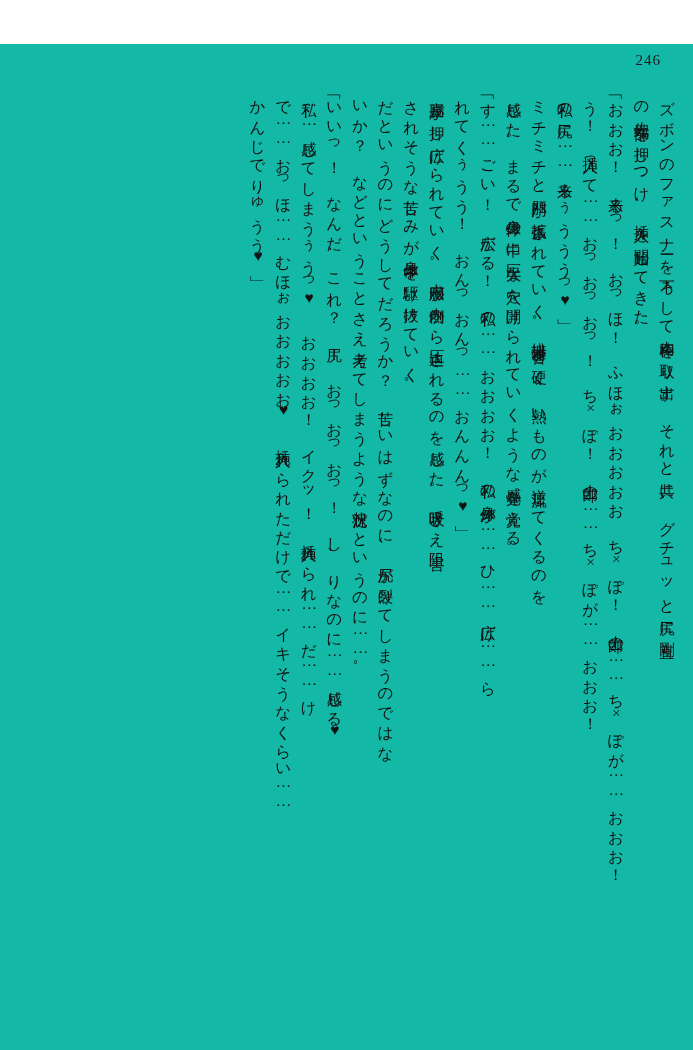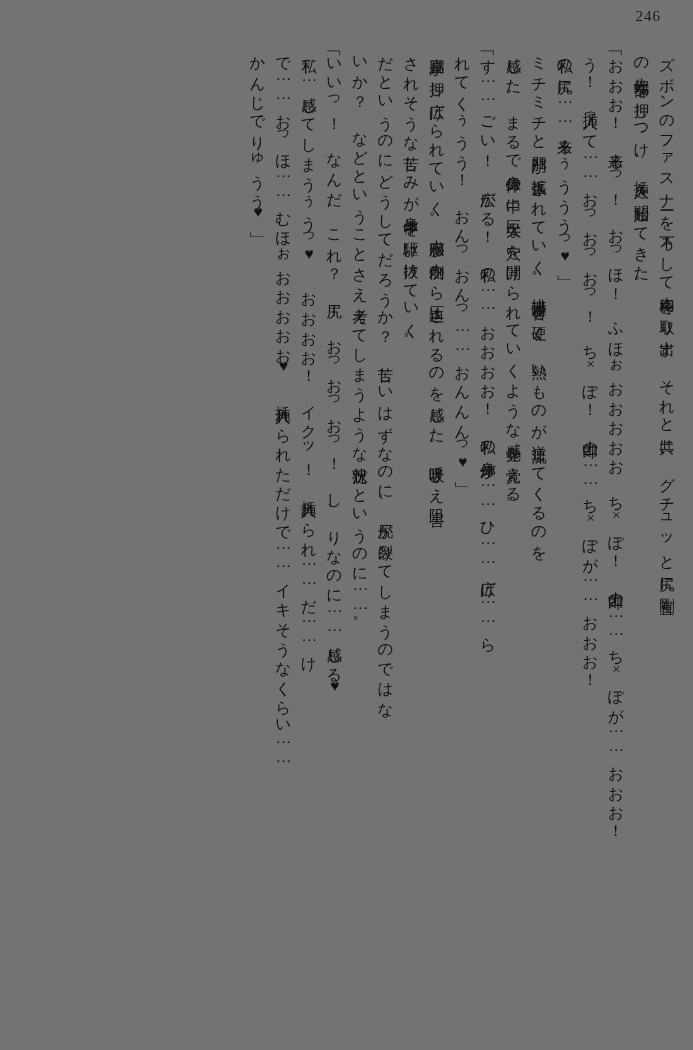--- a/index.html
+++ b/index.html
@@ -12,21 +12,22 @@
     height: 1050px;
     font-family: "Liberation Serif", "DejaVu Serif", serif;
     color: #111111;
     position: relative;
     overflow: hidden;
   }
 
   .page {
     position: absolute;
     inset: 0;
-    background: #737373;
+    background: #14b8a6;
+    margin-top: 44px;
   }
 
   .page-number {
     position: absolute;
     top: 8px;
     right: 32px;
     font-size: 15px;
     letter-spacing: 1px;
     color: #1a1a1a;
     font-family: "Liberation Serif", "DejaVu Serif", serif;

